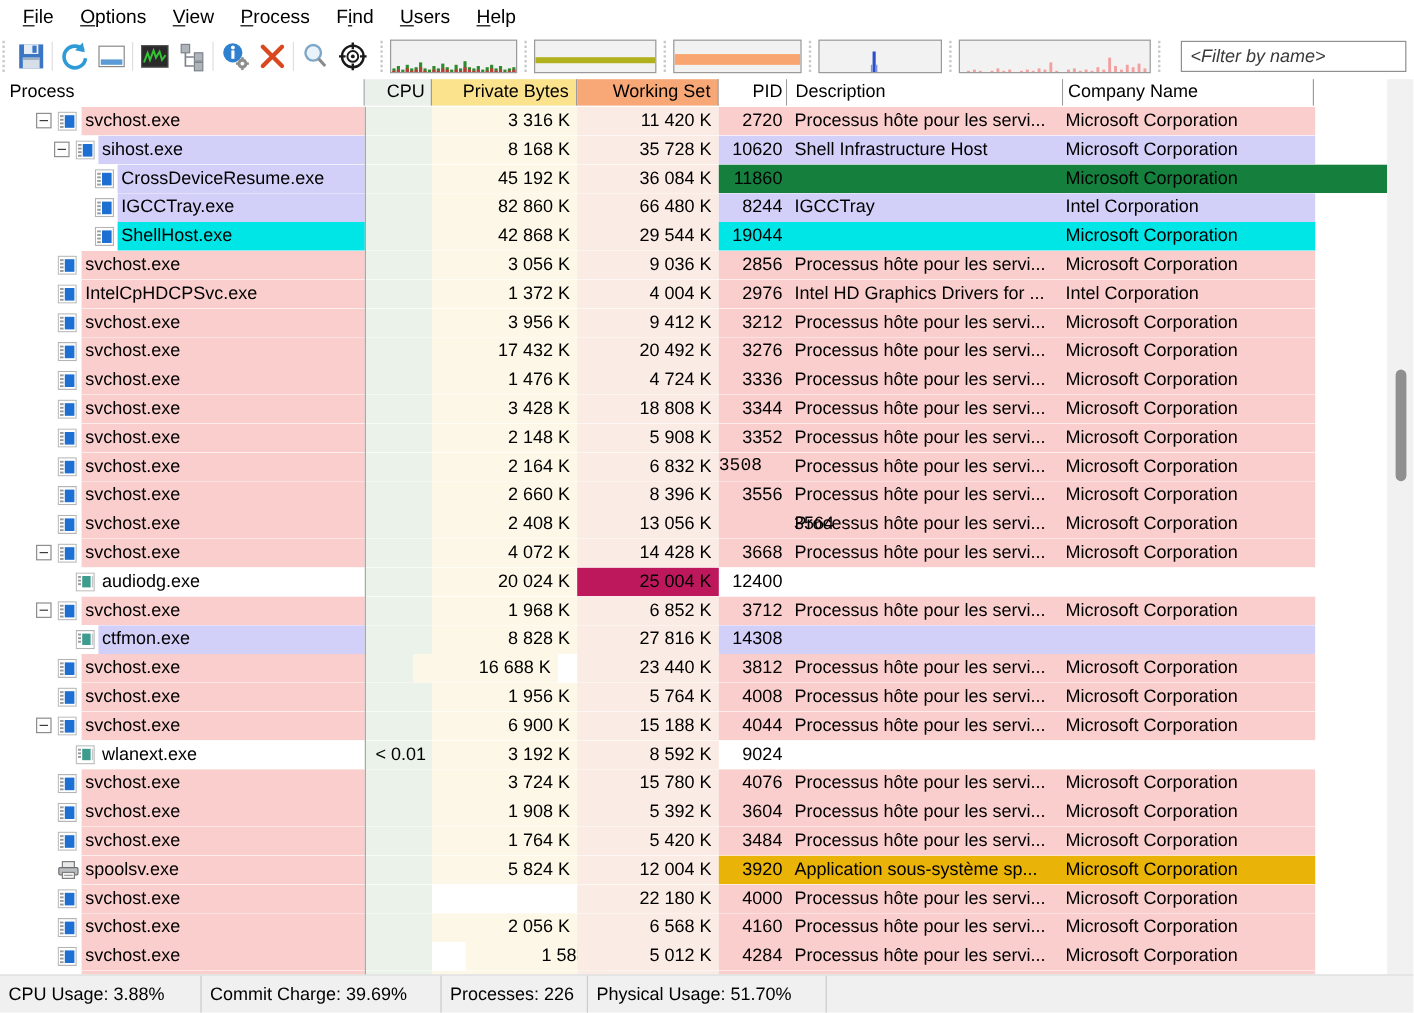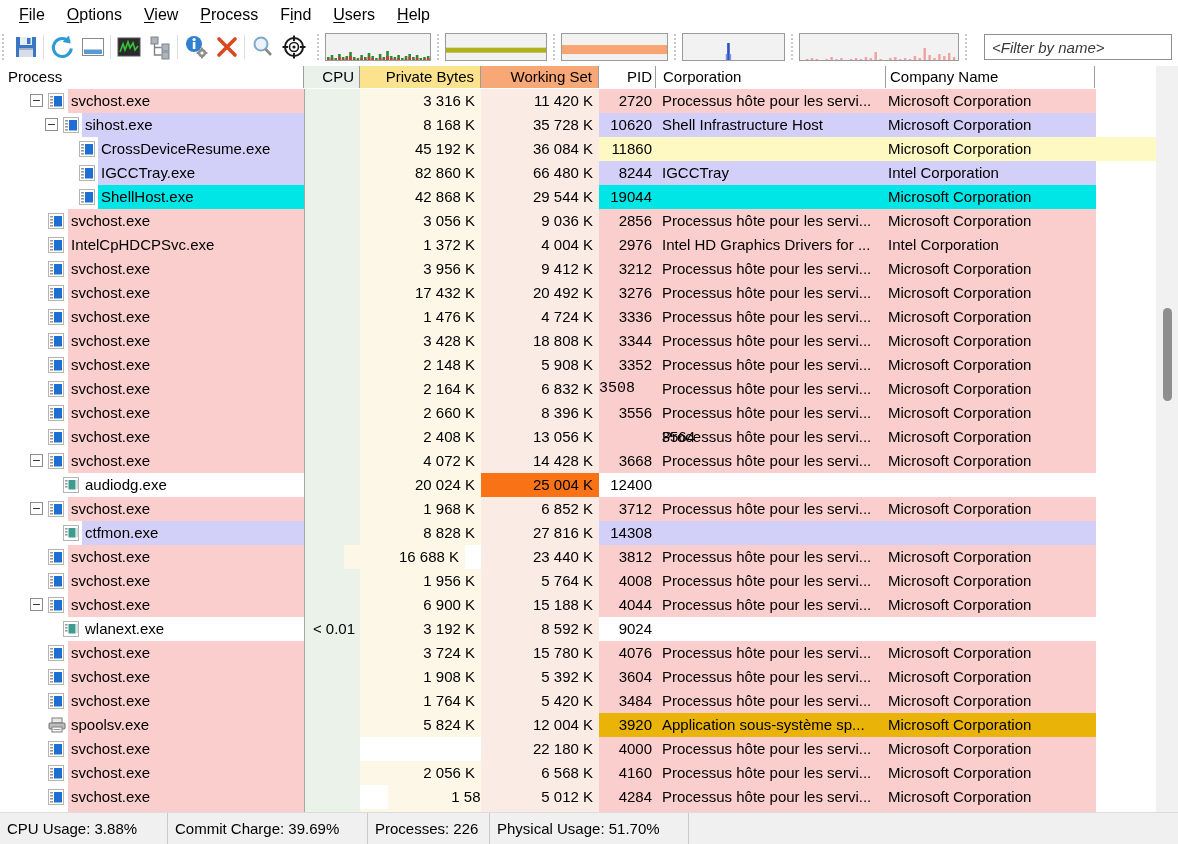--- a/index.html
+++ b/index.html
@@ -236,21 +236,21 @@
   <div class="tb-grip" style="margin-left:6px"></div>
   <input class="filter-box" type="text" placeholder="&lt;Filter by name&gt;" style="">
 </div>
 
 <div class="hdr" id="hdr">
     <div class="hcell" style="left: 0px; width: 304px; text-align: left; padding: 0px 0px 0px 8px; background: rgb(255, 255, 255);">Process</div>
     <div class="hcell" style="left: 304px; width: 56px; text-align: right; padding: 0px 5px 0px 0px; background: rgb(234, 241, 234);">CPU</div>
     <div class="hcell" style="left: 360px; width: 121px; text-align: right; padding: 0px 6px 0px 0px; background: rgb(251, 227, 141);">Private Bytes</div>
     <div class="hcell" style="left: 481px; width: 118px; text-align: right; padding: 0px 6px 0px 0px; background: rgb(248, 168, 118);">Working Set</div>
     <div class="hcell" style="left: 599px; width: 57px; text-align: right; padding: 0px 3px 0px 0px; background: rgb(255, 255, 255);">PID</div>
-    <div class="hcell" style="left: 656px; width: 230px; text-align: left; padding: 0px 0px 0px 7px; background: rgb(255, 255, 255);">Corporation</div>
+    <div class="hcell" style="left: 656px; width: 230px; text-align: left; padding: 0px 0px 0px 7px; background: rgb(255, 255, 255);">Description</div>
     <div class="hcell" style="left: 886px; width: 209px; text-align: left; padding: 0px 0px 0px 4px; background: rgb(255, 255, 255);">Company Name</div>
   </div>
 
 <div class="tbody" id="tbody">
     <div class="row" style="top: 0px;">
       <div class="cell" style="left: 304px; width: 56px; background: rgb(234, 242, 234); text-align: right; padding: 0px 5px 0px 0px;"></div>
       <div class="cell" style="left: 360px; width: 121px; background: rgb(252, 247, 230); text-align: right; padding: 0px 6px 0px 0px;">3 316 K</div>
       <div class="cell" style="left: 481px; width: 118px; background: rgb(251, 235, 229); text-align: right; padding: 0px 6px 0px 0px;">11 420 K</div>
       <div class="cell" style="left: 599px; width: 497px; background: rgb(251, 206, 206);">
         <div class="cell" style="left: 0px; width: 56px; text-align: right; padding-right: 3px;">2720</div>
@@ -287,21 +287,21 @@
           <rect x="2" y="9" width="3" height="1.6" fill="#9a9a9a"></rect>
           <rect x="2" y="12" width="3" height="1.6" fill="#9a9a9a"></rect>
           <rect x="6" y="3" width="8" height="10.5" fill="#1D6FD1"></rect>
         </svg></div>
       <div class="proc-label" style="left: 85px;">sihost.exe</div>
     </div>
     <div class="row" style="top: 48px;">
       <div class="cell" style="left: 304px; width: 56px; background: rgb(234, 242, 234); text-align: right; padding: 0px 5px 0px 0px;"></div>
       <div class="cell" style="left: 360px; width: 121px; background: rgb(252, 247, 230); text-align: right; padding: 0px 6px 0px 0px;">45 192 K</div>
       <div class="cell" style="left: 481px; width: 118px; background: rgb(251, 235, 229); text-align: right; padding: 0px 6px 0px 0px;">36 084 K</div>
-      <div class="cell" style="left: 599px; width: 574px; background: #fef9c3;">
+      <div class="cell" style="left: 599px; width: 574px; background: #15803d;">
         <div class="cell" style="left: 0px; width: 56px; text-align: right; padding-right: 3px;">11860</div>
         <div class="cell" style="left: 63px; width: 220px;"></div>
         <div class="cell" style="left: 289px; width: 206px;">Microsoft Corporation</div>
       </div>
       <div class="cell" style="left: 98px; width: 206px; background: rgb(210, 208, 248);"></div>
       <div class="proc-icon" style="left: 79px;"><svg width="16" height="16" viewBox="0 0 16 16">
           <rect x="0.5" y="0.5" width="15" height="15" fill="#fff" stroke="#b4b4b4"></rect>
           <rect x="2" y="3" width="3" height="1.6" fill="#9a9a9a"></rect>
           <rect x="2" y="6" width="3" height="1.6" fill="#9a9a9a"></rect>
           <rect x="2" y="9" width="3" height="1.6" fill="#9a9a9a"></rect>
@@ -566,21 +566,21 @@
           <rect x="2" y="6" width="3" height="1.6" fill="#9a9a9a"></rect>
           <rect x="2" y="9" width="3" height="1.6" fill="#9a9a9a"></rect>
           <rect x="2" y="12" width="3" height="1.6" fill="#9a9a9a"></rect>
           <rect x="6" y="3" width="8" height="10.5" fill="#1D6FD1"></rect>
         </svg></div>
       <div class="proc-label" style="left: 71px;">svchost.exe</div>
     </div>
     <div class="row" style="top: 384px;">
       <div class="cell" style="left: 304px; width: 56px; background: rgb(234, 242, 234); text-align: right; padding: 0px 5px 0px 0px;"></div>
       <div class="cell" style="left: 360px; width: 121px; background: rgb(252, 247, 230); text-align: right; padding: 0px 6px 0px 0px;">20 024 K</div>
-      <div class="cell" style="left: 481px; width: 118px; background: #f97316; text-align: right; padding: 0px 6px 0px 0px;">25 004 K</div>
+      <div class="cell" style="left: 481px; width: 118px; background: #be185d; text-align: right; padding: 0px 6px 0px 0px;">25 004 K</div>
       <div class="cell" style="left: 599px; width: 497px;">
         <div class="cell" style="left: 0px; width: 56px; text-align: right; padding-right: 3px;">12400</div>
         <div class="cell" style="left: 63px; width: 220px;"></div>
         <div class="cell" style="left: 289px; width: 206px;"></div>
       </div>
       <div class="proc-icon" style="left: 63px;"><svg width="16" height="16" viewBox="0 0 16 16">
           <rect x="0.5" y="0.5" width="15" height="15" fill="#fff" stroke="#b4b4b4"></rect>
           <rect x="2" y="3" width="2.5" height="1.6" fill="#9a9a9a"></rect>
           <rect x="2" y="6" width="2.5" height="1.6" fill="#9a9a9a"></rect>
           <rect x="2" y="9" width="2.5" height="1.6" fill="#9a9a9a"></rect>

